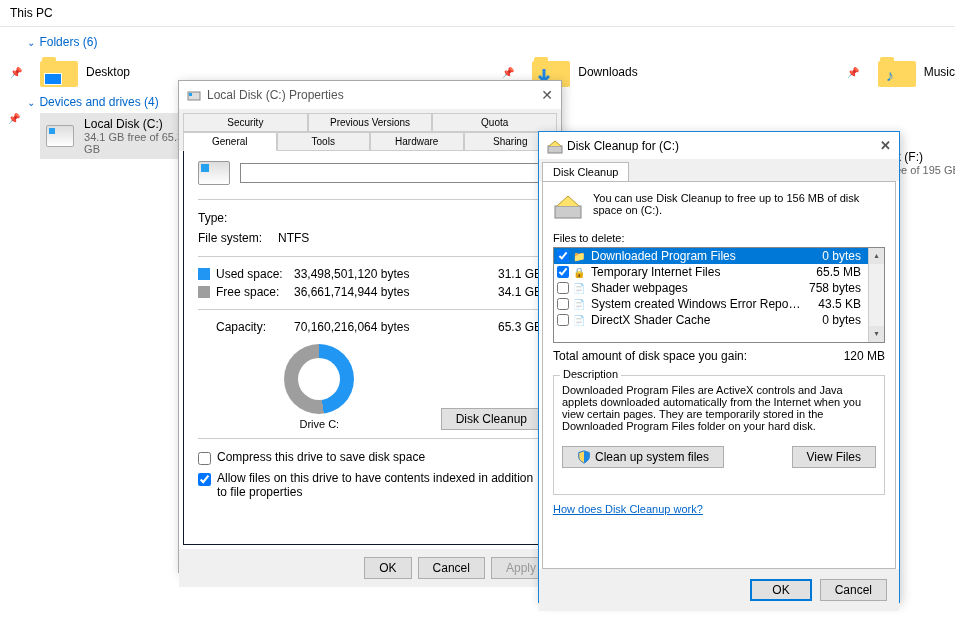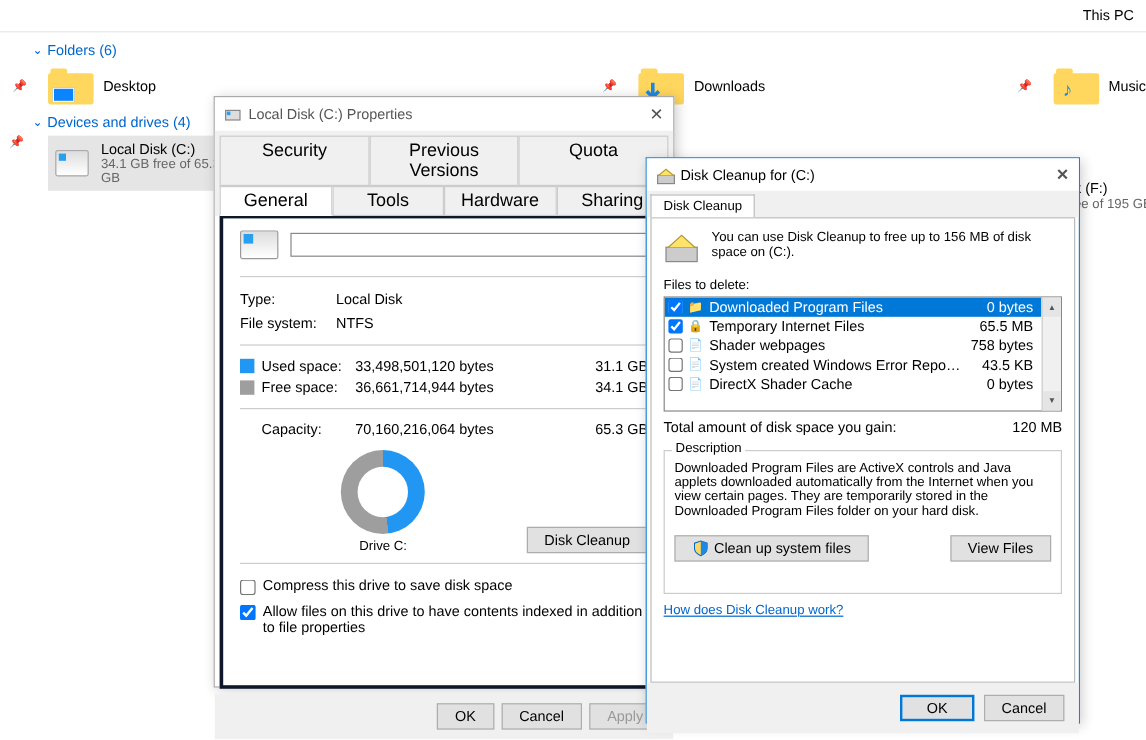--- a/index.html
+++ b/index.html
@@ -1,20 +1,20 @@
 <!DOCTYPE html>
 <html><head>
 <meta charset="utf-8">
 <style>
 * { box-sizing: border-box; margin: 0; padding: 0; font-family: "Segoe UI", Tahoma, sans-serif; font-size: 12px; }
 body { background: #fff; width: 955px; height: 617px; position: relative; overflow: hidden; }
 
 
 .this-pc { position: absolute; top: 0; left: 0; width: 955px; }
-.this-pc-header { padding: 6px 10px; color: #000; font-size: 12px; border-bottom: 1px solid #e5e5e5; text-align: right; }
+.this-pc-header { padding: 6px 10px; color: #000; font-size: 12px; border-bottom: 1px solid #e5e5e5; }
 .section-header { padding: 8px 0 4px 27px; color: #0066cc; font-size: 12px; display: flex; align-items: center; }
 .section-header .chev { margin-right: 4px; font-size: 10px; }
 .folders-row { display: flex; padding: 4px 0 0 40px; gap: 200px; }
 .folder-item { display: flex; align-items: center; gap: 8px; }
 .folder-icon { width: 38px; height: 30px; position: relative; }
 .folder-body { width: 38px; height: 26px; background: #ffd75e; border-radius: 2px; position: absolute; bottom: 0; }
 .folder-tab { width: 14px; height: 6px; background: #ffd75e; border-radius: 2px 2px 0 0; position: absolute; top: 0; left: 2px; }
 .folder-item span.label { font-size: 12px; }
 .drive-item { display:flex; align-items:center; gap:10px; padding:4px 6px; }
 .drive-item.selected { background:#e5e5e5; }
@@ -26,24 +26,24 @@
 
 
 .dialog { position:absolute; background:#fff; border:1px solid #aaa; box-shadow: 2px 2px 10px rgba(0,0,0,.2); }
 .dlg-props { left:178px; top:80px; width:384px; height:493px; }
 .dlg-title { display:flex; align-items:center; padding:6px 8px; gap:6px; }
 .dlg-title .ico { width:14px; height:14px; }
 .dlg-title .txt { flex:1; color:#555; }
 .dlg-close { font-size:14px; color:#555; cursor:pointer; }
 .tabs-wrap { padding:4px 4px 0 4px; background:#f0f0f0;}
 .tabs-top { display:flex; }
-.tabs-top .tab, .tabs-bot .tab { flex:1; text-align:center; padding:3px 6px; font-size:15px; border:1px solid #ccc; background:#f0f0f0; cursor:pointer; }
+.tabs-top .tab, .tabs-bot .tab { flex:1; text-align:center; padding:3px 6px; font-size:10px; border:1px solid #ccc; background:#f0f0f0; cursor:pointer; }
 .tabs-bot { display:flex; }
 .tabs-bot .tab.active { background:#fff; border-bottom:1px solid #fff; position:relative; z-index:2; }
-.props-body { padding:10px 14px; border:3px solid #0f172a; margin:0 4px 4px 4px; margin-top:-1px; background:#fff; height: 395px; }
+.props-body { padding:10px 14px; border:1px solid #0f172a; margin:0 4px 4px 4px; margin-top:-1px; background:#fff; height: 395px; }
 .props-toprow { display:flex; align-items:center; gap:10px; margin-bottom:14px; }
 .drive-big-icon { width:32px; height:24px; background:linear-gradient(#ddd,#fff); border:1px solid #999; border-radius:2px; position:relative; }
 .drive-big-icon::after{content:"";position:absolute;left:2px;top:2px;width:8px;height:8px;background:#28a0f0;}
 .name-input { flex:1; height:20px; border:1px solid #888; padding:0 4px; }
 .prop-row { display:flex; padding:3px 0; font-size:12px; }
 .prop-row .k { width:80px; }
 .prop-row .v { flex:1; }
 .hr { border-top:1px solid #ccc; margin:8px 0; }
 .space-row { display:flex; align-items:center; padding:2px 0; }
 .swatch { width:12px; height:12px; margin-right:6px; }
@@ -188,21 +188,20 @@
   </div>
 
   <div class="props-body">
     <div class="props-toprow">
       <div class="drive-big-icon"></div>
       <input class="name-input" value="" style="">
     </div>
     <div class="hr"></div>
     <div class="prop-row">
         <span class="k">Type:</span>
-        <span class="v">Local Disk</span>
       </div>
     <div class="prop-row">
         <span class="k">File system:</span>
         <span class="v">NTFS</span>
       </div>
     <div class="hr"></div>
     <div class="space-row">
       <div class="swatch" style="background:#2196f3"></div>
       <span style="width:78px">Used space:</span>
       <span style="flex:1">33,498,501,120 bytes</span>

